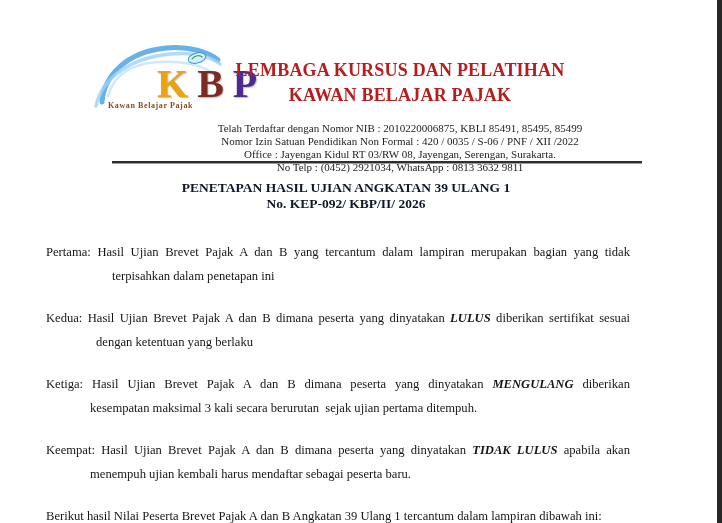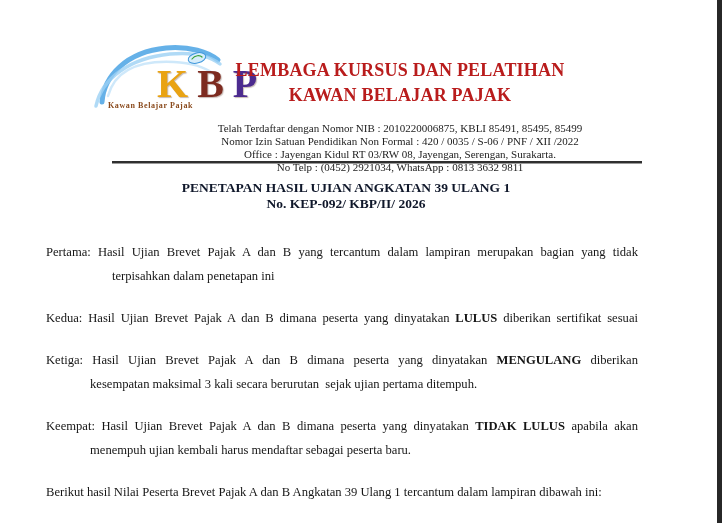--- a/index.html
+++ b/index.html
@@ -21,28 +21,28 @@
   .org-info{margin-top:14px;font-size:11px;line-height:13px;color:#222;}
 
   .rule{position:absolute;left:112px;top:161px;width:530px;height:2px;background:#2f2f2f;
         border-bottom:1px solid #9a9a9a;}
 
   .title-block{position:absolute;left:46px;top:180px;width:600px;text-align:center;
                font-weight:bold;font-size:13.5px;line-height:15.5px;color:#0f172a;}
 
   
   .content{position:absolute;left:46px;top:240px;width:600px;font-size:12.6px;color:#161616;}
-  .para{margin:0 8px 18px 0;}
+  .para{margin:0 16px 18px 0;}
   .pline{line-height:24px;}
   .just{text-align:justify;text-align-last:justify;}
   .cont{white-space:pre;}
   .ind66{padding-left:66px;}
   .ind50{padding-left:50px;}
   .ind44{padding-left:44px;}
-  .b{font-weight:bold;}
+  .b{font-weight:bold;font-style:italic;}
 
   
   .window-edge{position:absolute;right:0;top:0;width:5px;height:523px;background:#272727;}
 </style>
 </head>
 <body>
 
 <div class="page">
 
   <div>
@@ -82,20 +82,21 @@
 
   <div class="content">
 
     <div class="para">
       <div class="pline just">Pertama: Hasil Ujian Brevet Pajak A dan B yang tercantum dalam lampiran merupakan bagian yang tidak</div>
       <div class="pline cont ind66">terpisahkan dalam penetapan ini</div>
     </div>
 
     <div class="para">
       <div class="pline just"><span>Kedua: Hasil Ujian Brevet Pajak A dan B dimana peserta yang dinyatakan </span><span class="b">LULUS</span><span> diberikan sertifikat sesuai</span></div>
+      <div class="pline cont ind50">dengan ketentuan yang berlaku</div>
     </div>
 
     <div class="para">
       <div class="pline just"><span>Ketiga: Hasil Ujian Brevet Pajak A dan B dimana peserta yang dinyatakan </span><span class="b">MENGULANG</span><span> diberikan</span></div>
       <div class="pline cont ind44">kesempatan maksimal 3 kali secara berurutan  sejak ujian pertama ditempuh.</div>
     </div>
 
     <div class="para">
       <div class="pline just"><span>Keempat: Hasil Ujian Brevet Pajak A dan B dimana peserta yang dinyatakan </span><span class="b">TIDAK LULUS</span><span> apabila akan</span></div>
       <div class="pline cont ind44">menempuh ujian kembali harus mendaftar sebagai peserta baru.</div>

